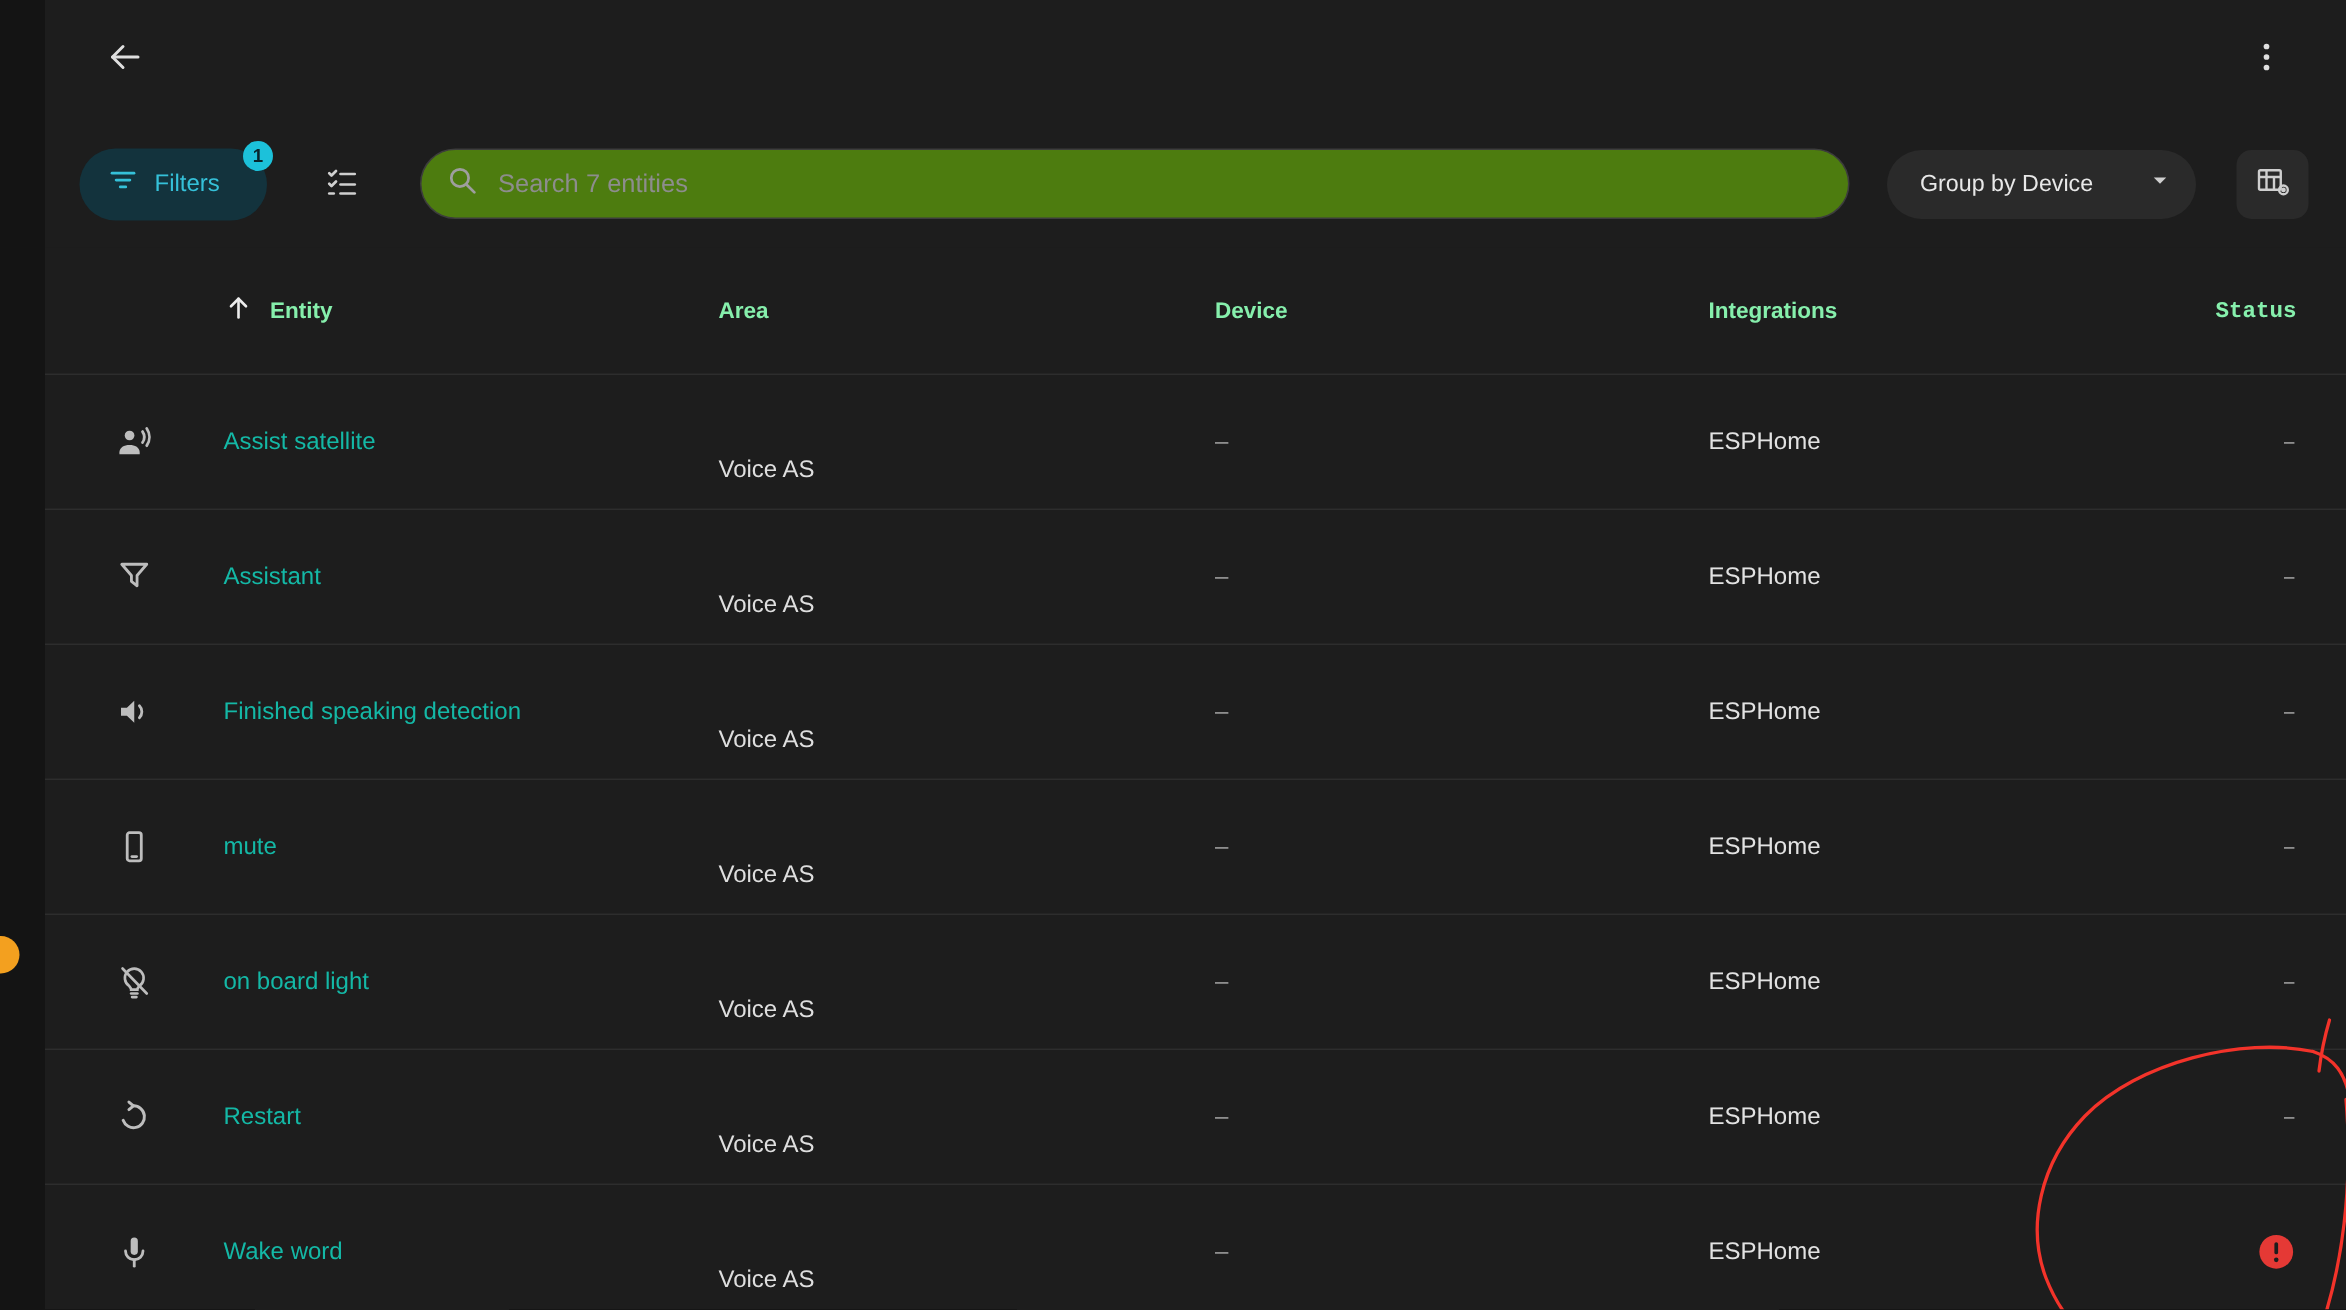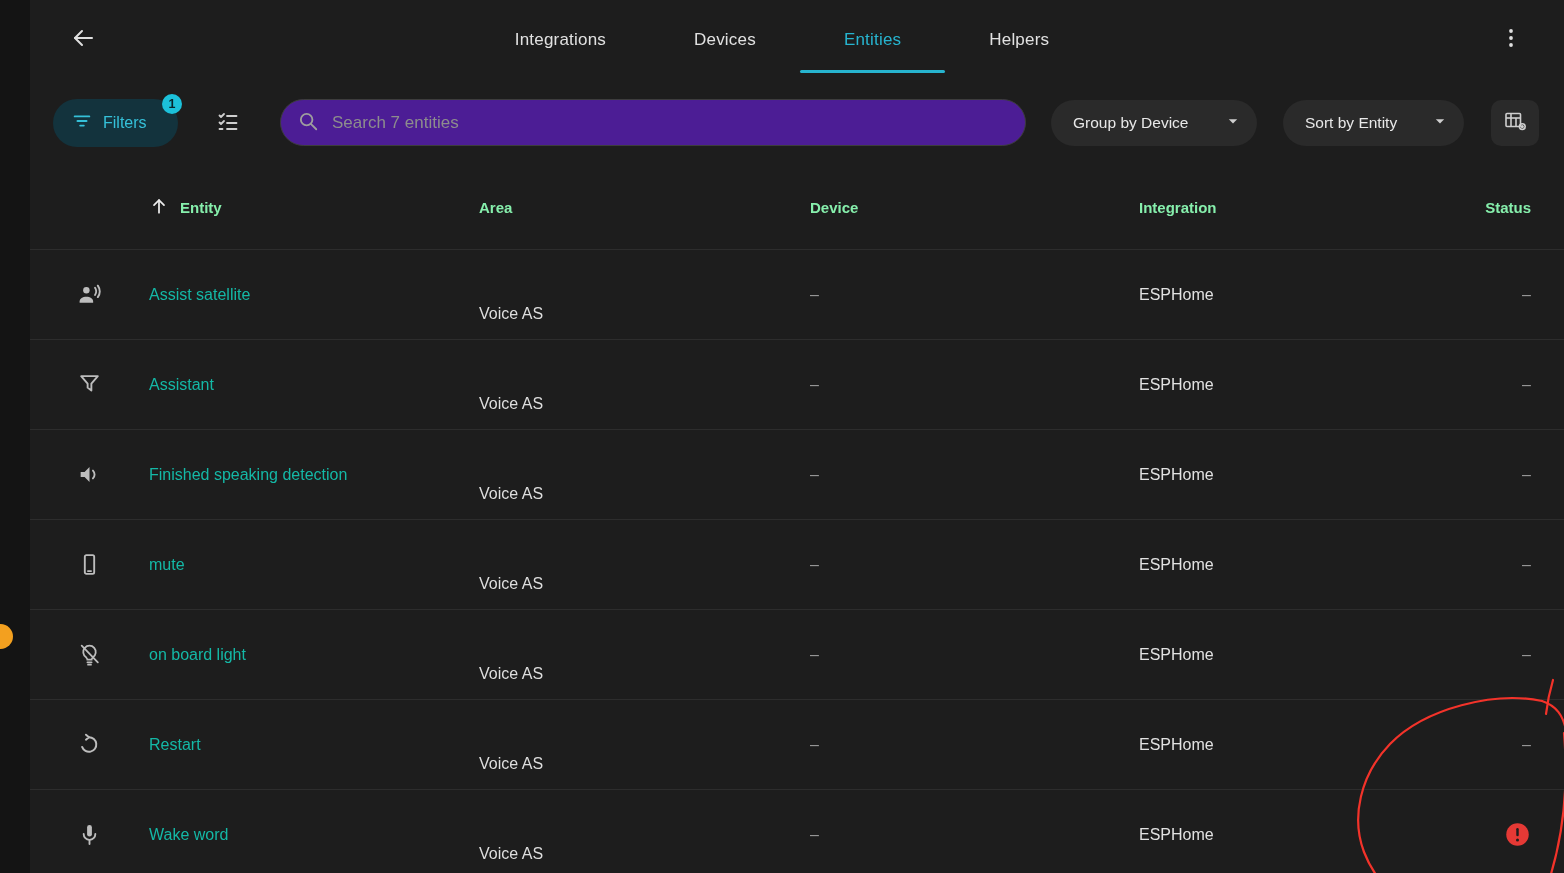--- a/index.html
+++ b/index.html
@@ -19,21 +19,21 @@
   .tab { position:relative; height:80px; display:flex; align-items:center; padding:0 44px; font-size:17px; color:#e1e1e1; cursor:pointer; letter-spacing:.2px; }
   .tab.active { color:#27b4cf; }
   .tab.active::after { content:""; position:absolute; left:0; right:0; bottom:7px; height:3px; background:#27b4cf; border-radius:2px; }
 
   
   .toolbar { height:85px; display:flex; align-items:center; padding:0 25px 0 53px; background:#1d1d1d; }
   .filters-btn { position:relative; display:flex; align-items:center; gap:10px; height:48px; width:125px; padding:0 18px; border:none; border-radius:24px; background:#13333d; color:#35c1d9; font-size:16px; cursor:pointer; font-family:inherit; }
   .filters-btn svg { width:22px; height:22px; }
   .badge { position:absolute; top:-5px; right:-4px; width:20px; height:20px; border-radius:50%; background:#1cc1da; color:#08252c; font-size:12.5px; font-weight:bold; display:flex; align-items:center; justify-content:center; }
   .checklist-btn { margin-left:28px; }
-  .search-box { flex:1; margin-left:30px; height:47px; border-radius:26px; background:#4c1d95; border:1px solid #3d3d3d; display:flex; align-items:center; padding:0 16px; }
+  .search-box { flex:1; margin-left:30px; height:47px; border-radius:26px; background:#4d7c0f; border:1px solid #3d3d3d; display:flex; align-items:center; padding:0 16px; }
   .search-box svg { width:22px; height:22px; margin-right:13px; flex:none; }
   .search-box input { flex:1; background:transparent; border:none; outline:none; color:#e4e4e4; font-size:17px; font-family:inherit; }
   .search-box input::placeholder { color:#8d8d8d; }
   .dropdown-btn { display:flex; align-items:center; justify-content:space-between; height:46px; border:none; border-radius:23px; background:#2a2a2a; color:#e8e8e8; font-size:15.5px; padding:0 14px 0 22px; cursor:pointer; font-family:inherit; }
   .dropdown-btn svg { width:20px; height:20px; margin-left:10px; }
   .group-btn { margin-left:25px; width:206px;justify-content:space-between; }
   .sort-btn  { margin-left:26px; width:181px; }
   .tablecfg-btn { margin-left:27px; width:48px; height:46px; border:none; border-radius:10px; background:#2a2a2a; cursor:pointer; display:flex; align-items:center; justify-content:center; }
   .tablecfg-btn svg { width:24px; height:24px; }
 
@@ -43,45 +43,39 @@
   .thead { height:84px; border-top:none; font-weight:bold; font-size:15px; color:#86efac; }
   .tbody-row { height:90px; font-size:16px; cursor:pointer; }
   .c-icon { display:flex; justify-content:center; }
   .c-icon svg { width:25px; height:25px; }
   .head-entity { display:flex; align-items:center; gap:11px; }
   .head-entity svg { width:20px; height:20px; }
   .c-name { color:#14b8a6; }
   .c-device { color:#dedede;margin-top:38px; }
   .c-area, .c-status-dash { color:#9a9a9a; }
   .c-integration { color:#e2e2e2; }
-  .c-status { justify-self:end; padding-right:33px; display:flex; align-items:center; }
+  .c-status { justify-self:end; padding-right:33px; display:flex; align-items:center;font-family:Liberation Mono, monospace; }
   .c-status svg { width:27px; height:27px; }
 
   
   .annotation-overlay { position:absolute; left:0; top:0; width:1564px; height:873px; pointer-events:none; z-index:5; }
   .orange-marker { position:absolute; left:-12px; top:624px; width:25px; height:25px; border-radius:50%; background:#f3a01f; z-index:2; }
 </style>
 </head>
 <body>
 
 <div class="page">
 
   <div class="topbar">
     <button class="icon-btn back-btn">
       <span><svg viewBox="0 0 24 24" fill="none" stroke="#dfdfdf" stroke-width="2" stroke-linecap="round" stroke-linejoin="round">
             <line x1="21" y1="12" x2="4" y2="12"></line>
             <polyline points="11 5 4 12 11 19"></polyline>
           </svg></span>
     </button>
-    <div class="tabs">
-      <div class="tab">Integrations</div>
-      <div class="tab">Devices</div>
-      <div class="tab active">Entities</div>
-      <div class="tab">Helpers</div>
-    </div>
     <button class="icon-btn kebab-btn">
       <span><svg viewBox="0 0 24 24" fill="#dfdfdf">
             <circle cx="12" cy="5" r="1.9"></circle>
             <circle cx="12" cy="12" r="1.9"></circle>
             <circle cx="12" cy="19" r="1.9"></circle>
           </svg></span>
     </button>
   </div>
 
   <div class="toolbar">
@@ -106,26 +100,20 @@
     </button>
     <div class="search-box">
       <span><svg viewBox="0 0 24 24" fill="none" stroke="#9e9e9e" stroke-width="2" stroke-linecap="round">
             <circle cx="10.5" cy="10.5" r="6.3"></circle>
             <line x1="15.4" y1="15.4" x2="21" y2="21"></line>
           </svg></span>
       <input type="text" placeholder="Search 7 entities" style="">
     </div>
     <button class="dropdown-btn group-btn">
       <span>Group by Device</span>
-      <span><svg viewBox="0 0 24 24">
-            <path d="M7 10l5 5 5-5z" fill="#cfcfcf"></path>
-          </svg></span>
-    </button>
-    <button class="dropdown-btn sort-btn">
-      <span>Sort by Entity</span>
       <span><svg viewBox="0 0 24 24">
             <path d="M7 10l5 5 5-5z" fill="#cfcfcf"></path>
           </svg></span>
     </button>
     <button class="tablecfg-btn">
       <span><svg viewBox="0 0 24 24" fill="none" stroke="#cfcfcf" stroke-width="1.6">
             <rect x="3" y="4.5" width="14.5" height="13" rx="1"></rect>
             <line x1="3" y1="9" x2="17.5" y2="9"></line>
             <line x1="8" y1="4.5" x2="8" y2="17.5"></line>
             <line x1="13" y1="9" x2="13" y2="17.5"></line>
@@ -140,21 +128,21 @@
       <div class="c-icon"></div>
       <div class="head-entity">
         <span><svg viewBox="0 0 24 24" fill="none" stroke="#ececec" stroke-width="2.1" stroke-linecap="round" stroke-linejoin="round">
               <line x1="12" y1="20" x2="12" y2="5"></line>
               <polyline points="6 11 12 5 18 11"></polyline>
             </svg></span>
         <span>Entity</span>
       </div>
       <div>Area</div>
       <div>Device</div>
-      <div>Integration</div>
+      <div>Integrations</div>
       <div class="c-status">Status</div>
     </div>
     <div id="table-body">
   <div class="trow tbody-row">
     <div class="c-icon">
             <svg viewBox="0 0 24 24">
               <circle cx="9" cy="8" r="3.1" fill="#bdbdbd"></circle>
               <path d="M2.5 18.8c0-3.1 3-4.7 6.5-4.7s6.5 1.6 6.5 4.7v1.2h-13z" fill="#bdbdbd"></path>
               <path d="M17.3 5.5a6.3 6.3 0 0 1 0 7" stroke="#bdbdbd" stroke-width="1.8" fill="none" stroke-linecap="round"></path>
               <path d="M20 3.5a9.8 9.8 0 0 1 0 11" stroke="#bdbdbd" stroke-width="1.8" fill="none" stroke-linecap="round"></path>

